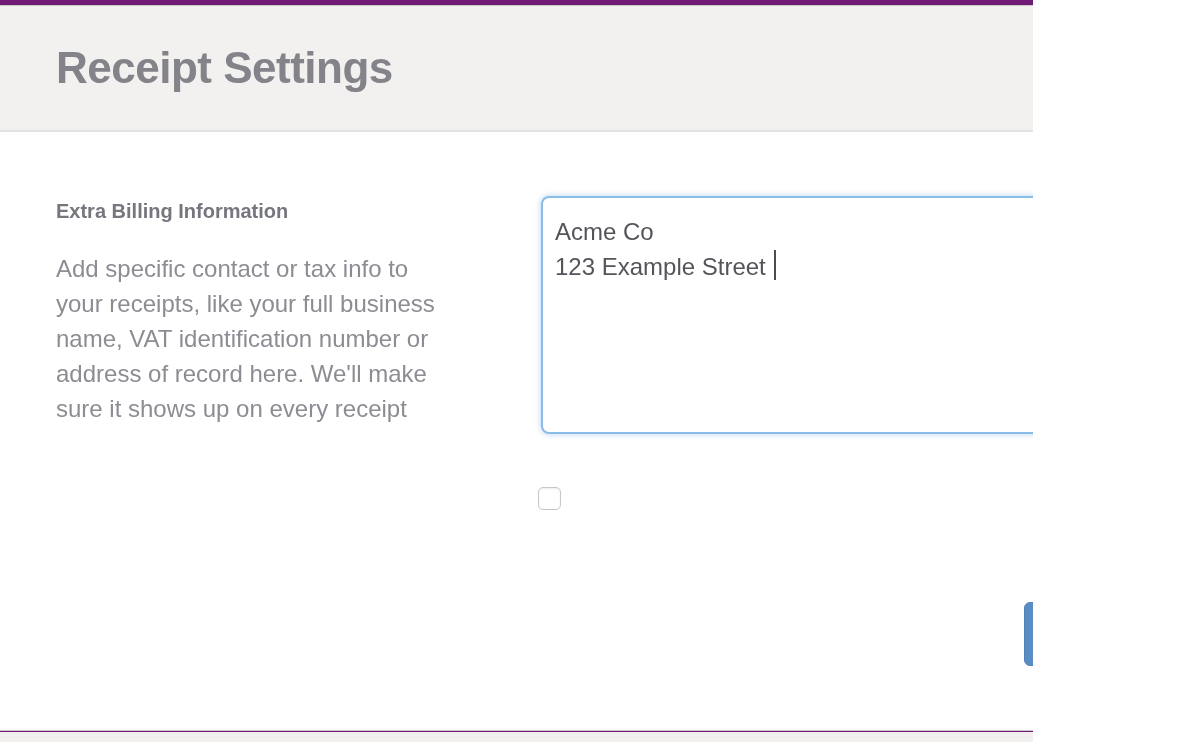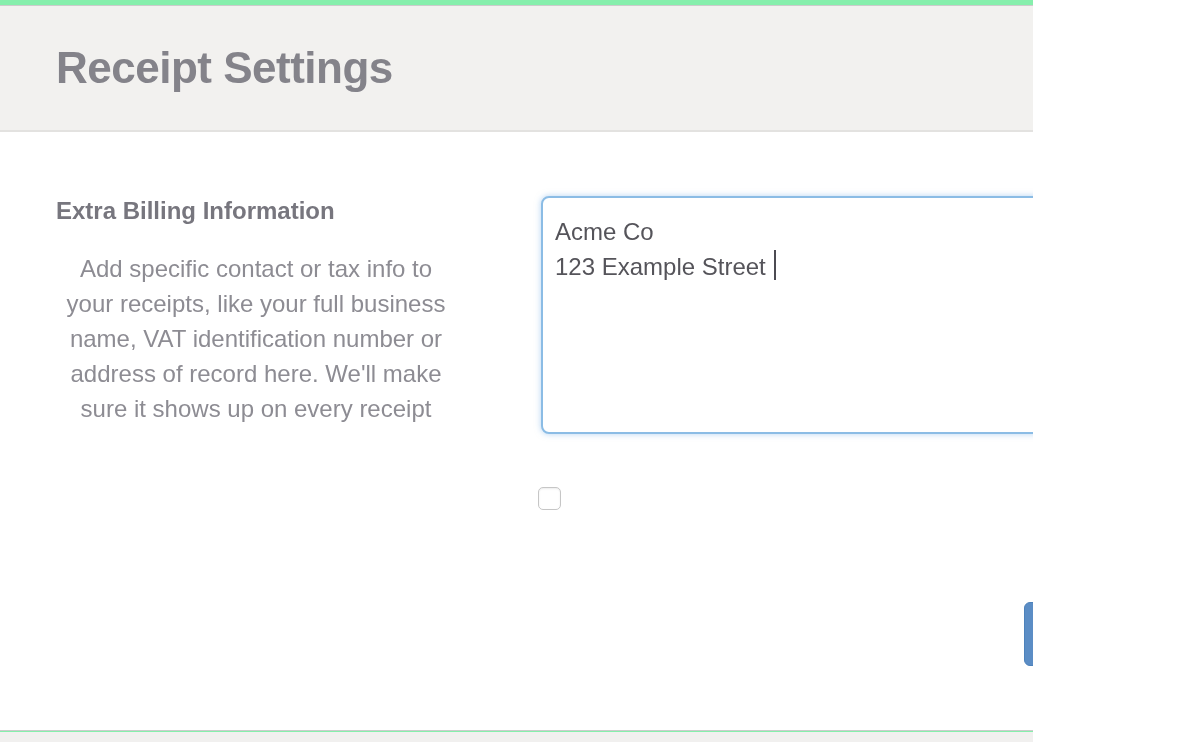--- a/index.html
+++ b/index.html
@@ -6,21 +6,21 @@
   html, body { width: 1196px; height: 742px; }
   body {
     font-family: "Liberation Sans", "DejaVu Sans", sans-serif;
     background: #ffffff;
     overflow: hidden;
   }
   .page {
     position: relative;
     width: 1033px;
     height: 742px;
-    background: #86efac;
+    background: #701a75;
     overflow: hidden;
   }
   .bottom-strip {
     position: absolute;
     left: 0; top: 732px;
     width: 1196px; height: 10px;
     background: #f1f0ef;
   }
   .modal {
     position: absolute;
@@ -57,36 +57,35 @@
     padding: 0;
     cursor: pointer;
     color: #c3c3c3;
     font-size: 26px;
     line-height: 34px;
     text-align: center;
     font-family: inherit;
   }
   .form-label {
     position: absolute;
-    font-size: 24px;
+    font-size: 20px;
     line-height: 30px;
     font-weight: bold;
     color: #77767e;
     white-space: nowrap;
   }
   .billing-label { left: 75px; top: 190px; }
   .receipts-label { left: 75px; top: 479px; }
   .description {
     position: absolute;
     left: 75px; top: 245px;
     width: 400px;
     font-size: 24px;
     line-height: 35px;
     color: #8d8c93;
-    text-align: center;
   }
   .textarea-wrap {
     position: absolute;
     left: 560px; top: 190px;
     width: 595px; height: 238px;
   }
   .billing-textarea {
     width: 595px; height: 238px;
     border: 2px solid #8bbce5;
     border-radius: 8px;

